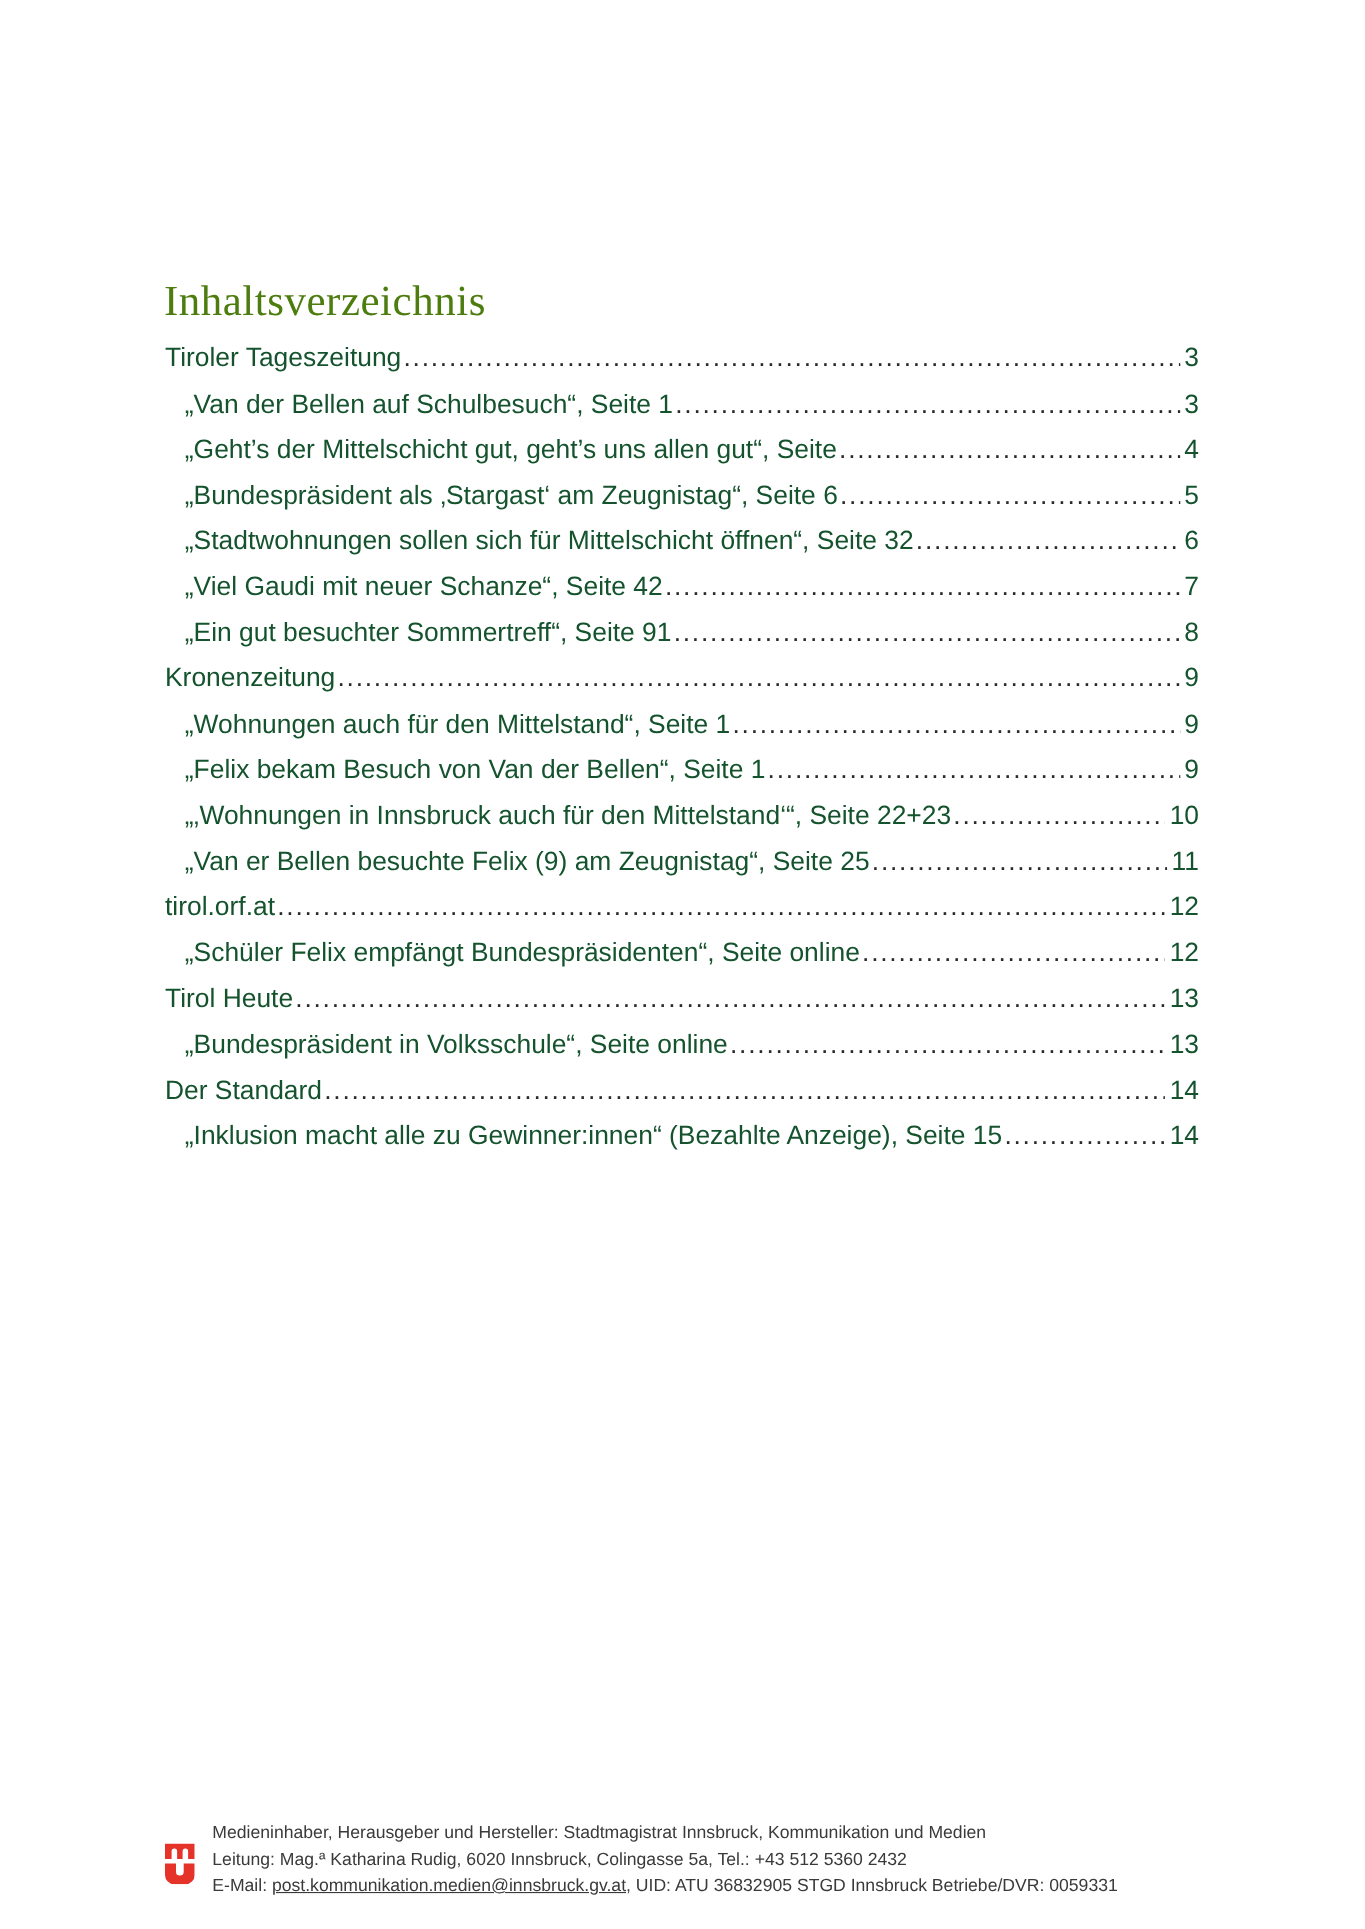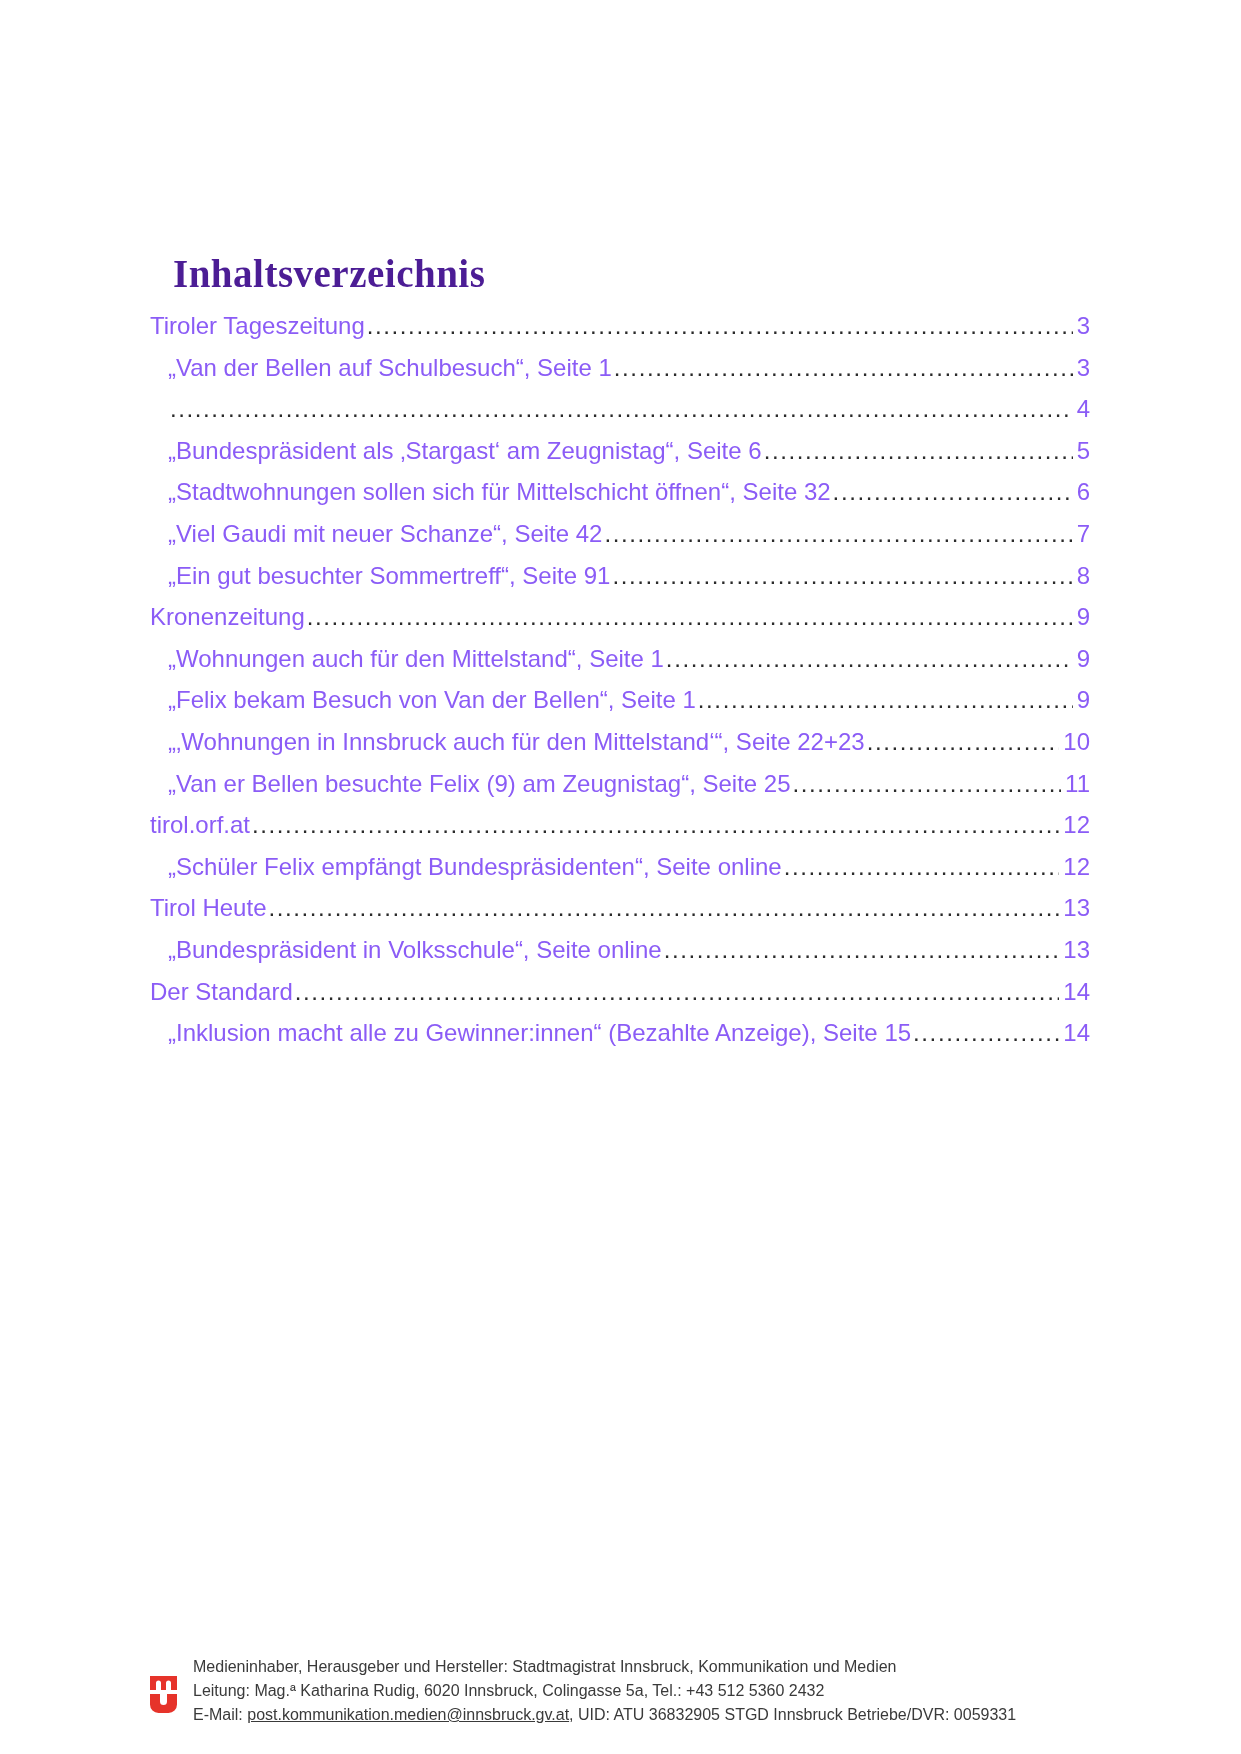--- a/index.html
+++ b/index.html
@@ -11,32 +11,31 @@
     background: #ffffff;
     overflow: hidden;
     font-family: "Liberation Sans", sans-serif;
   }
   .doc-title {
     position: absolute;
     left: 149px;
     top: 225px;
     font-family: "Liberation Serif", serif;
     font-size: 39px;
-    font-weight: 700;
-    color: #4c1d95;
+    font-weight: 400;
+    color: #4d7c0f;
     letter-spacing: 0.5px;
-    margin-left: 24px;
   }
   .toc {
     position: absolute;
     left: 150px;
     top: 305px;
     width: 940px;
     font-size: 24px;
-    color: #8b5cf6;
+    color: #14532d;
   }
   .toc-row {
     display: flex;
     align-items: baseline;
     height: 41.6px;
     line-height: 41.6px;
     white-space: nowrap;
     cursor: default;
   }
   .toc-row.level-2 { padding-left: 18px; }
@@ -92,20 +91,21 @@
         <span class="toc-label">Tiroler Tageszeitung</span>
         <span class="toc-leader"></span>
         <span class="toc-page">3</span>
       </div>
       <div class="toc-row level-2">
         <span class="toc-label">„Van der Bellen auf Schulbesuch“, Seite 1</span>
         <span class="toc-leader"></span>
         <span class="toc-page">3</span>
       </div>
       <div class="toc-row level-2">
+        <span class="toc-label">„Geht’s der Mittelschicht gut, geht’s uns allen gut“, Seite</span>
         <span class="toc-leader"></span>
         <span class="toc-page">4</span>
       </div>
       <div class="toc-row level-2">
         <span class="toc-label">„Bundespräsident als ‚Stargast‘ am Zeugnistag“, Seite 6</span>
         <span class="toc-leader"></span>
         <span class="toc-page">5</span>
       </div>
       <div class="toc-row level-2">
         <span class="toc-label">„Stadtwohnungen sollen sich für Mittelschicht öffnen“, Seite 32</span>

